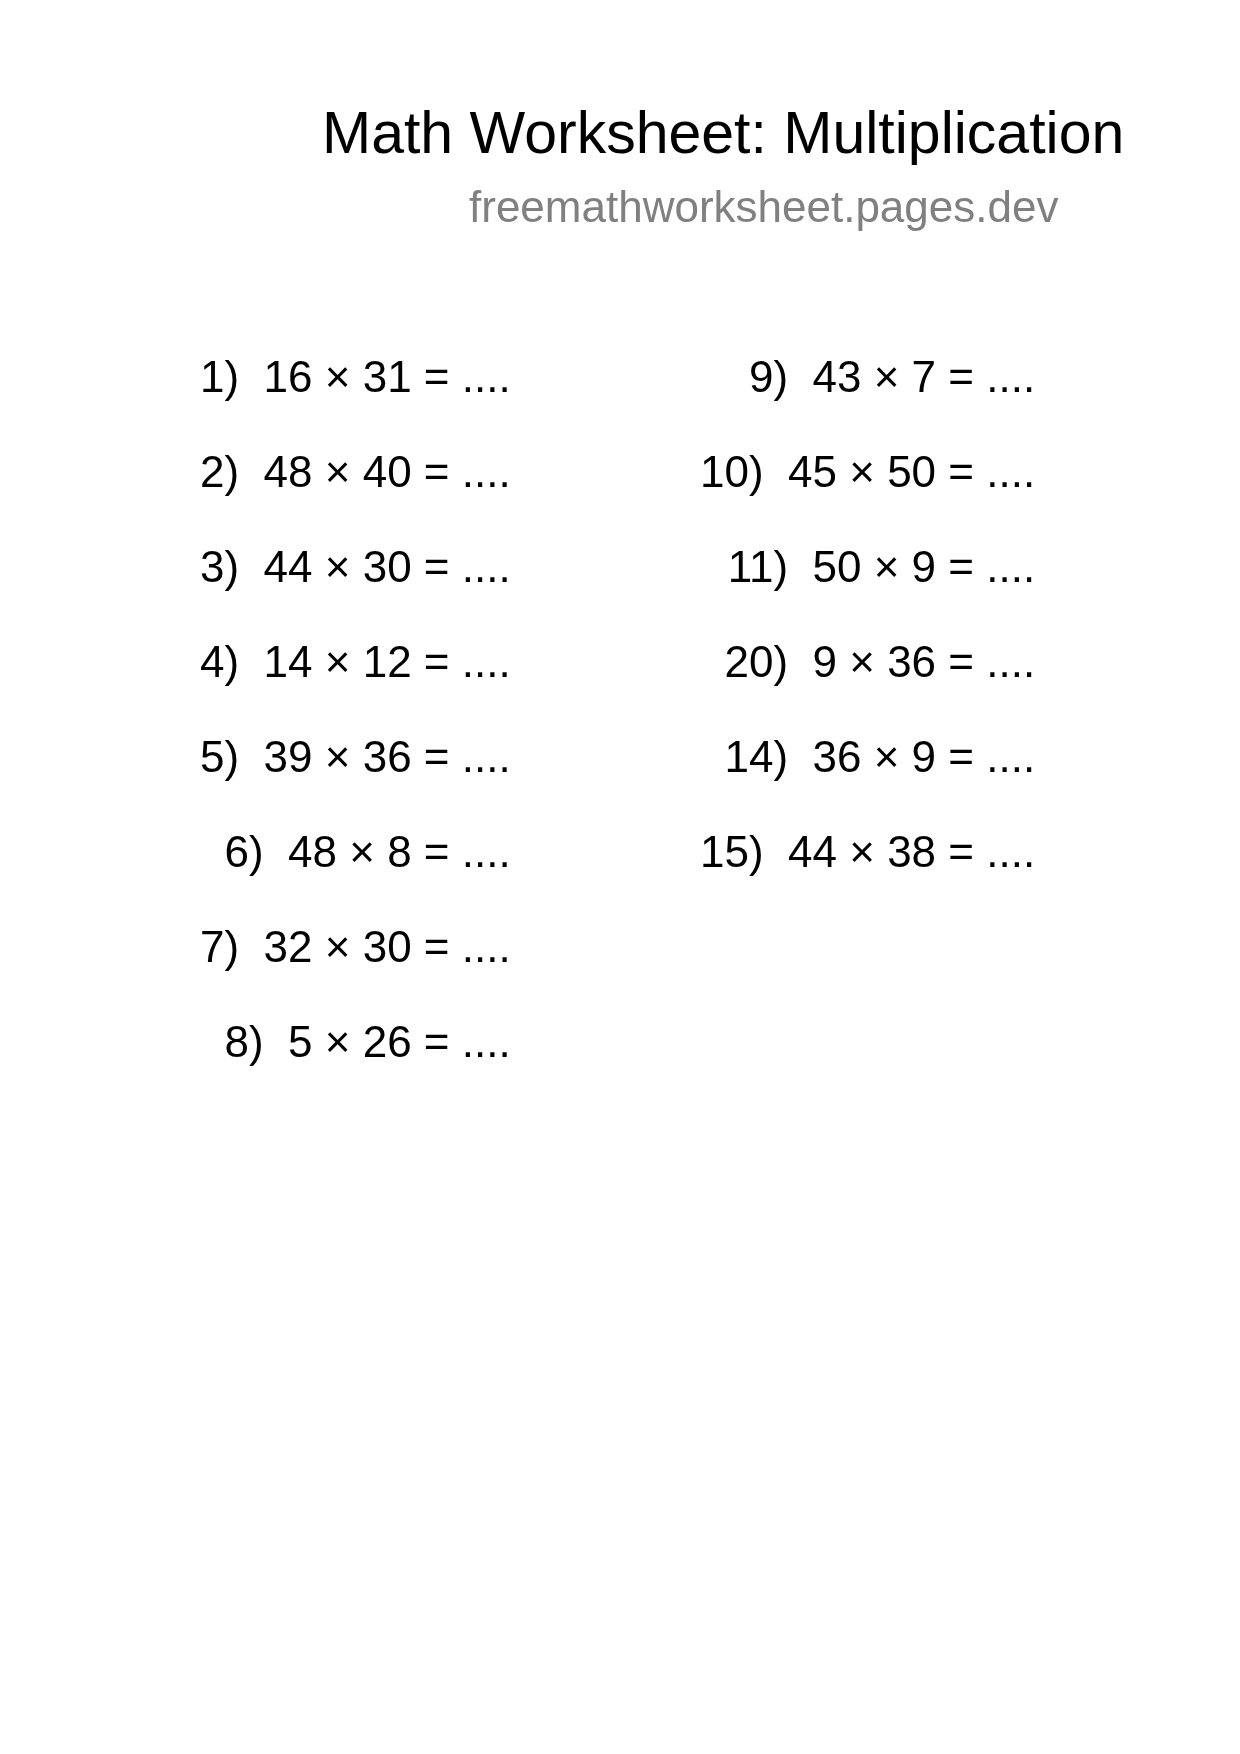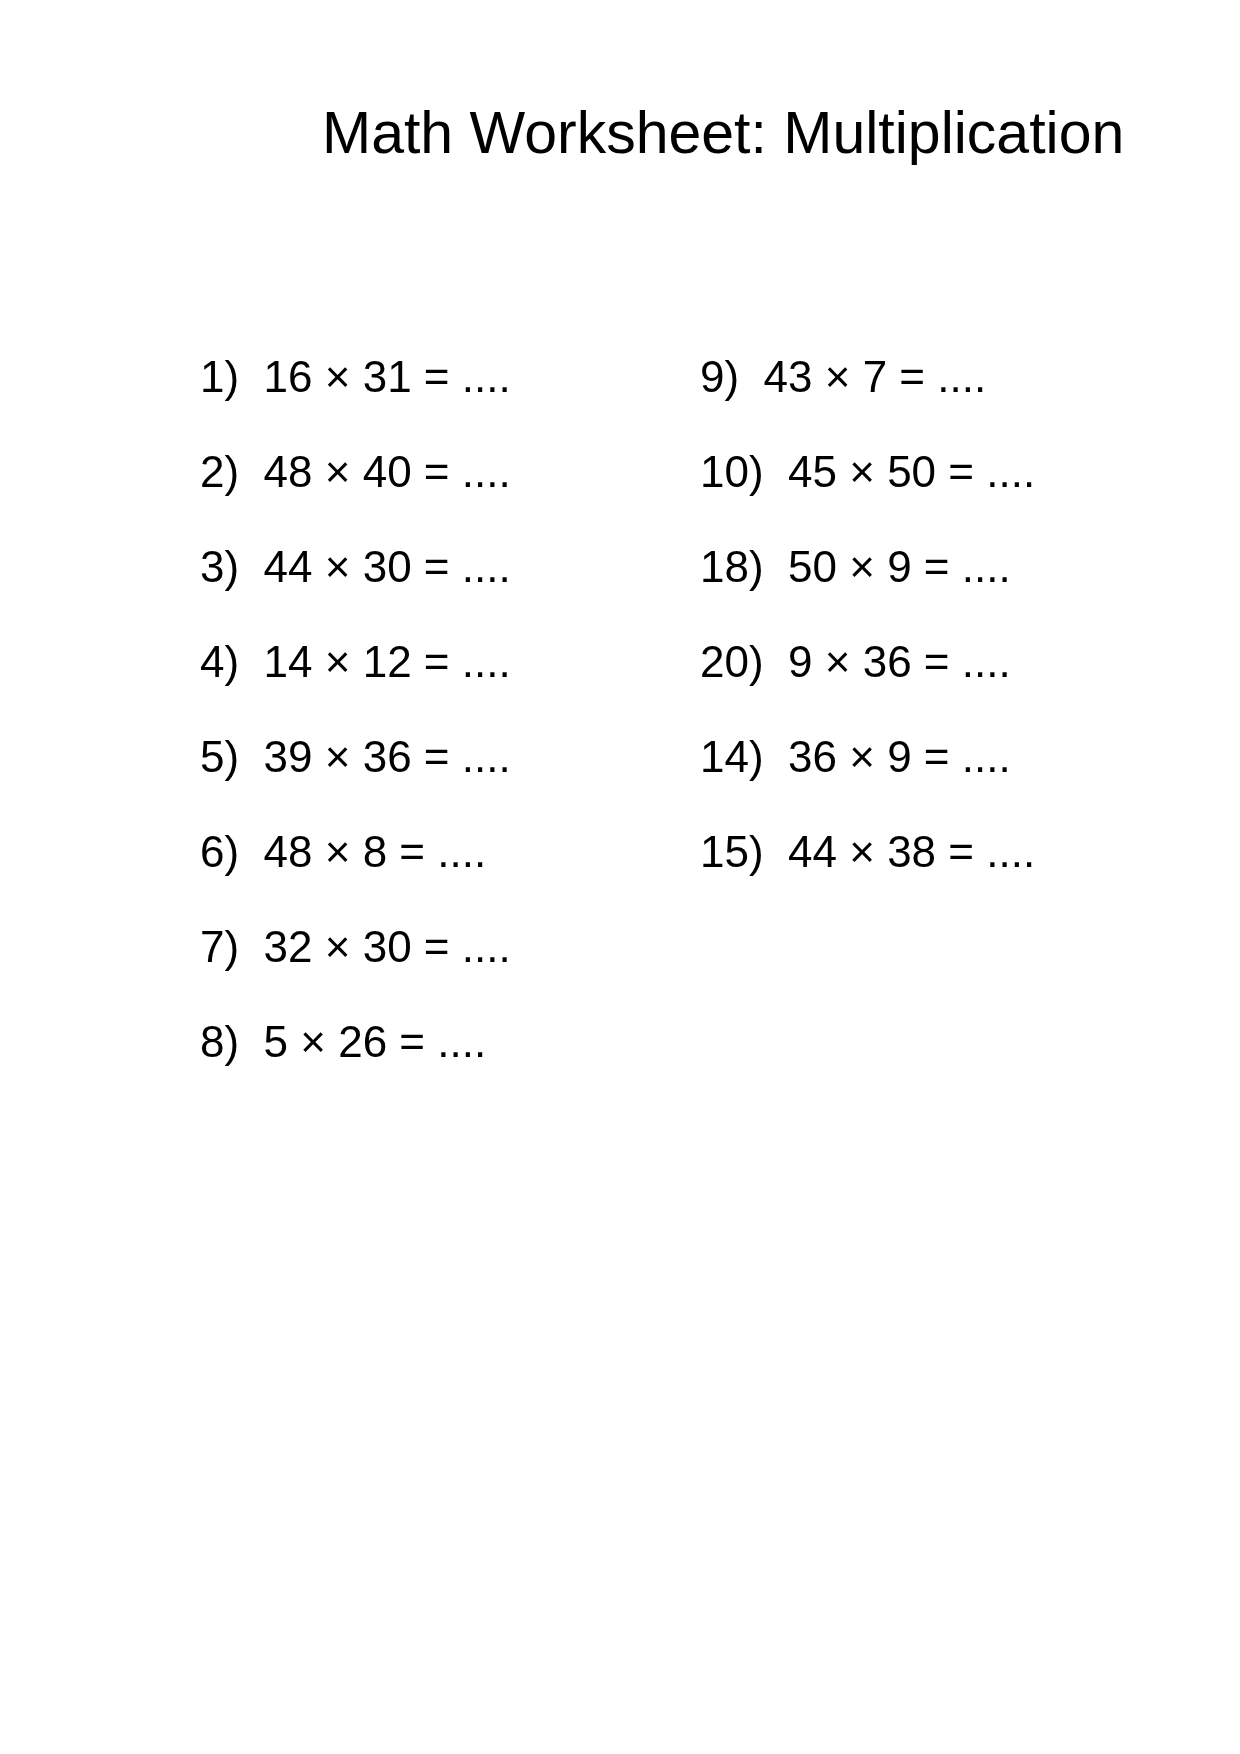--- a/index.html
+++ b/index.html
@@ -50,44 +50,46 @@
       top: 0;
     }
     .column.left { left: 200px; }
     .column.right { left: 700px; }
     .problem {
       height: 95px;
       font-size: 44px;
       line-height: 50px;
       white-space: pre;
       color: #000000;
+      text-align: right;
     }
     .num { display: inline-block; }
     .expr { display: inline-block; }
   </style>
 </head>
 <body>
 
 <div class="page">
   <div class="title">Math Worksheet: Multiplication</div>
+  <div class="subtitle">freemathworksheet.pages.dev</div>
 
   <div class="problems">
     <div class="column left">
       <div class="problem"><span class="num">1)</span>  <span class="expr">16 × 31 = ....</span></div>
       <div class="problem"><span class="num">2)</span>  <span class="expr">48 × 40 = ....</span></div>
       <div class="problem"><span class="num">3)</span>  <span class="expr">44 × 30 = ....</span></div>
       <div class="problem"><span class="num">4)</span>  <span class="expr">14 × 12 = ....</span></div>
       <div class="problem"><span class="num">5)</span>  <span class="expr">39 × 36 = ....</span></div>
       <div class="problem"><span class="num">6)</span>  <span class="expr">48 × 8 = ....</span></div>
       <div class="problem"><span class="num">7)</span>  <span class="expr">32 × 30 = ....</span></div>
       <div class="problem"><span class="num">8)</span>  <span class="expr">5 × 26 = ....</span></div>
     </div>
 
     <div class="column right">
       <div class="problem"><span class="num">9)</span>  <span class="expr">43 × 7 = ....</span></div>
       <div class="problem"><span class="num">10)</span>  <span class="expr">45 × 50 = ....</span></div>
-      <div class="problem"><span class="num">18)</span>  <span class="expr">50 × 9 = ....</span></div>
+      <div class="problem"><span class="num">11)</span>  <span class="expr">50 × 9 = ....</span></div>
       <div class="problem"><span class="num">20)</span>  <span class="expr">9 × 36 = ....</span></div>
       <div class="problem"><span class="num">14)</span>  <span class="expr">36 × 9 = ....</span></div>
       <div class="problem"><span class="num">15)</span>  <span class="expr">44 × 38 = ....</span></div>
     </div>
   </div>
 </div>
 
 </body></html>

